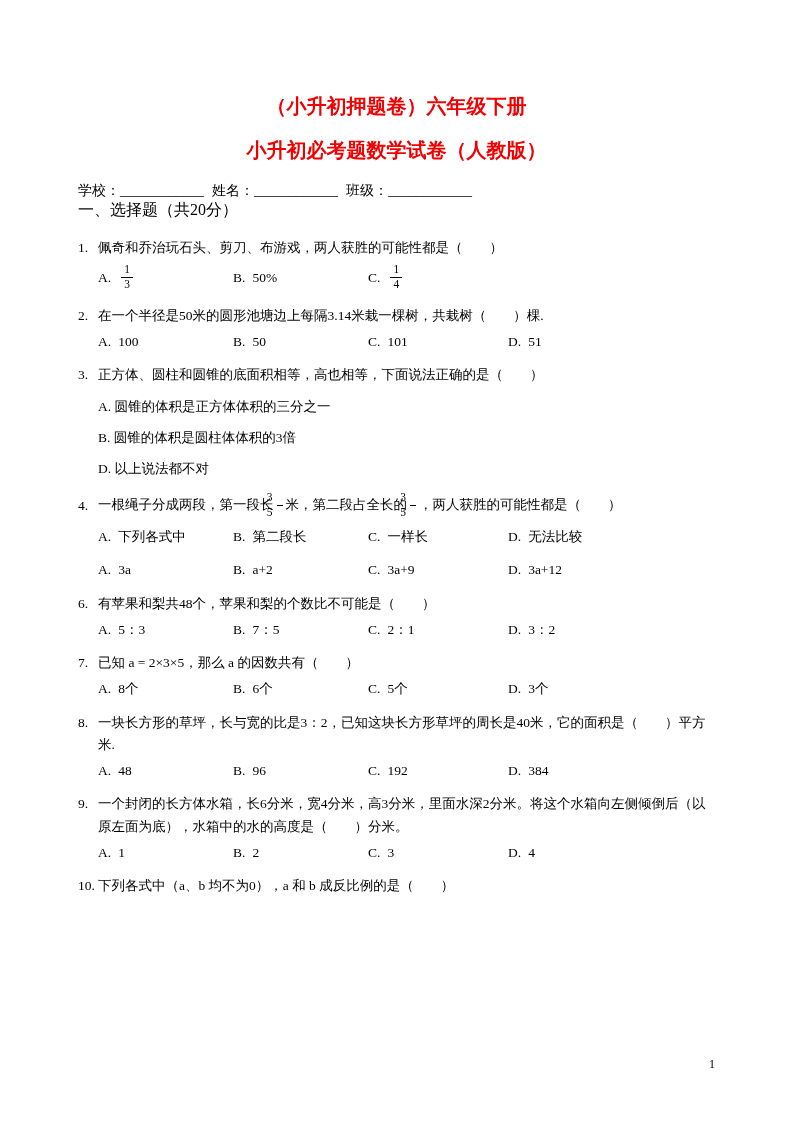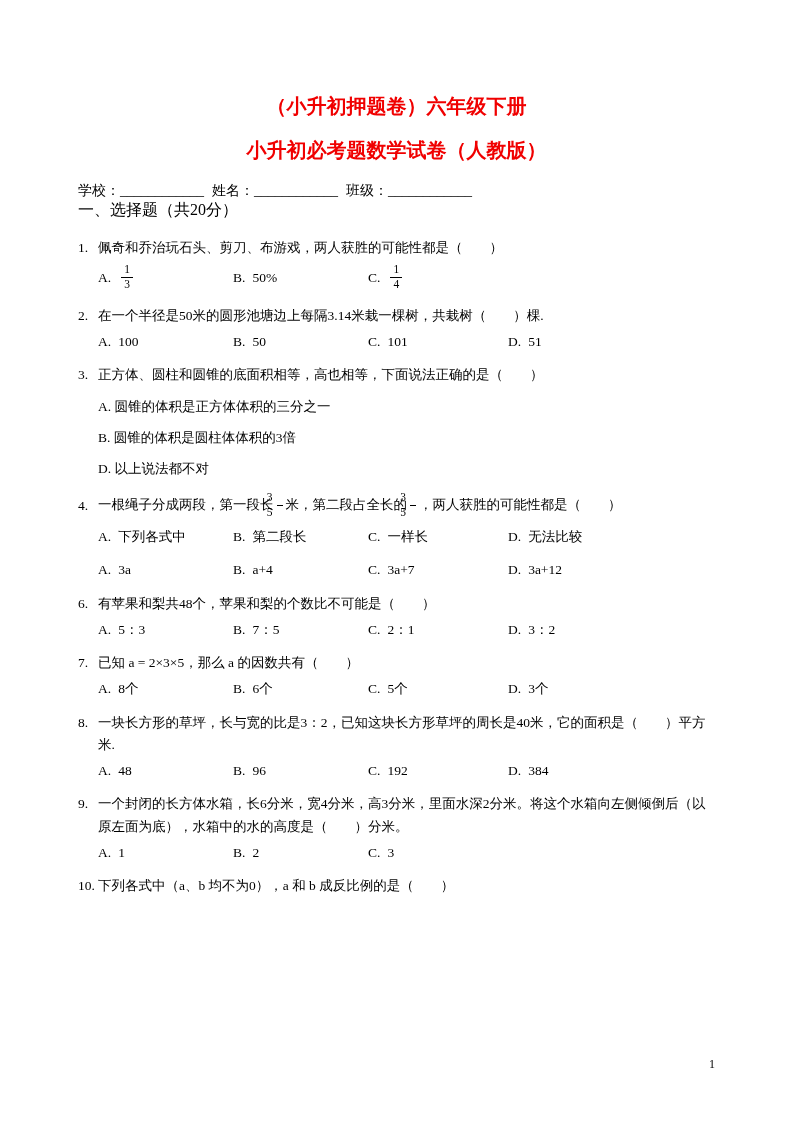--- a/index.html
+++ b/index.html
@@ -90,22 +90,22 @@
         <span class="opt"><span class="opt-label">A.</span><span>下列各式中</span></span>
         <span class="opt"><span class="opt-label">B.</span><span>第二段长</span></span>
         <span class="opt"><span class="opt-label">C.</span><span>一样长</span></span>
         <span class="opt"><span class="opt-label">D.</span><span>无法比较</span></span>
       </div>
     </div>
 
     <div class="q">
       <div class="opts">
         <span class="opt"><span class="opt-label">A.</span><span>3a</span></span>
-        <span class="opt"><span class="opt-label">B.</span><span>a+4</span></span>
-        <span class="opt"><span class="opt-label">C.</span><span>3a+7</span></span>
+        <span class="opt"><span class="opt-label">B.</span><span>a+2</span></span>
+        <span class="opt"><span class="opt-label">C.</span><span>3a+9</span></span>
         <span class="opt"><span class="opt-label">D.</span><span>3a+12</span></span>
       </div>
     </div>
 
     <div class="q">
       <div class="q-line">
         <span class="q-num">6.</span><span>有苹果和梨共48个，苹果和梨的个数比不可能是（　　）</span>
       </div>
       <div class="opts">
         <span class="opt"><span class="opt-label">A.</span><span>5：3</span></span>
@@ -140,20 +140,21 @@
     </div>
 
     <div class="q">
       <div class="q-line">
         <span class="q-num">9.</span><span>一个封闭的长方体水箱，长6分米，宽4分米，高3分米，里面水深2分米。将这个水箱向左侧倾倒后（以原左面为底），水箱中的水的高度是（　　）分米。</span>
       </div>
       <div class="opts">
         <span class="opt"><span class="opt-label">A.</span><span>1</span></span>
         <span class="opt"><span class="opt-label">B.</span><span>2</span></span>
         <span class="opt"><span class="opt-label">C.</span><span>3</span></span>
+        <span class="opt"><span class="opt-label">D.</span><span>4</span></span>
       </div>
     </div>
 
     <div class="q">
       <div class="q-line">
         <span class="q-num">10.</span><span>下列各式中（a、b 均不为0），a 和 b 成反比例的是（　　）</span>
       </div>
     </div>
 
   </div>

